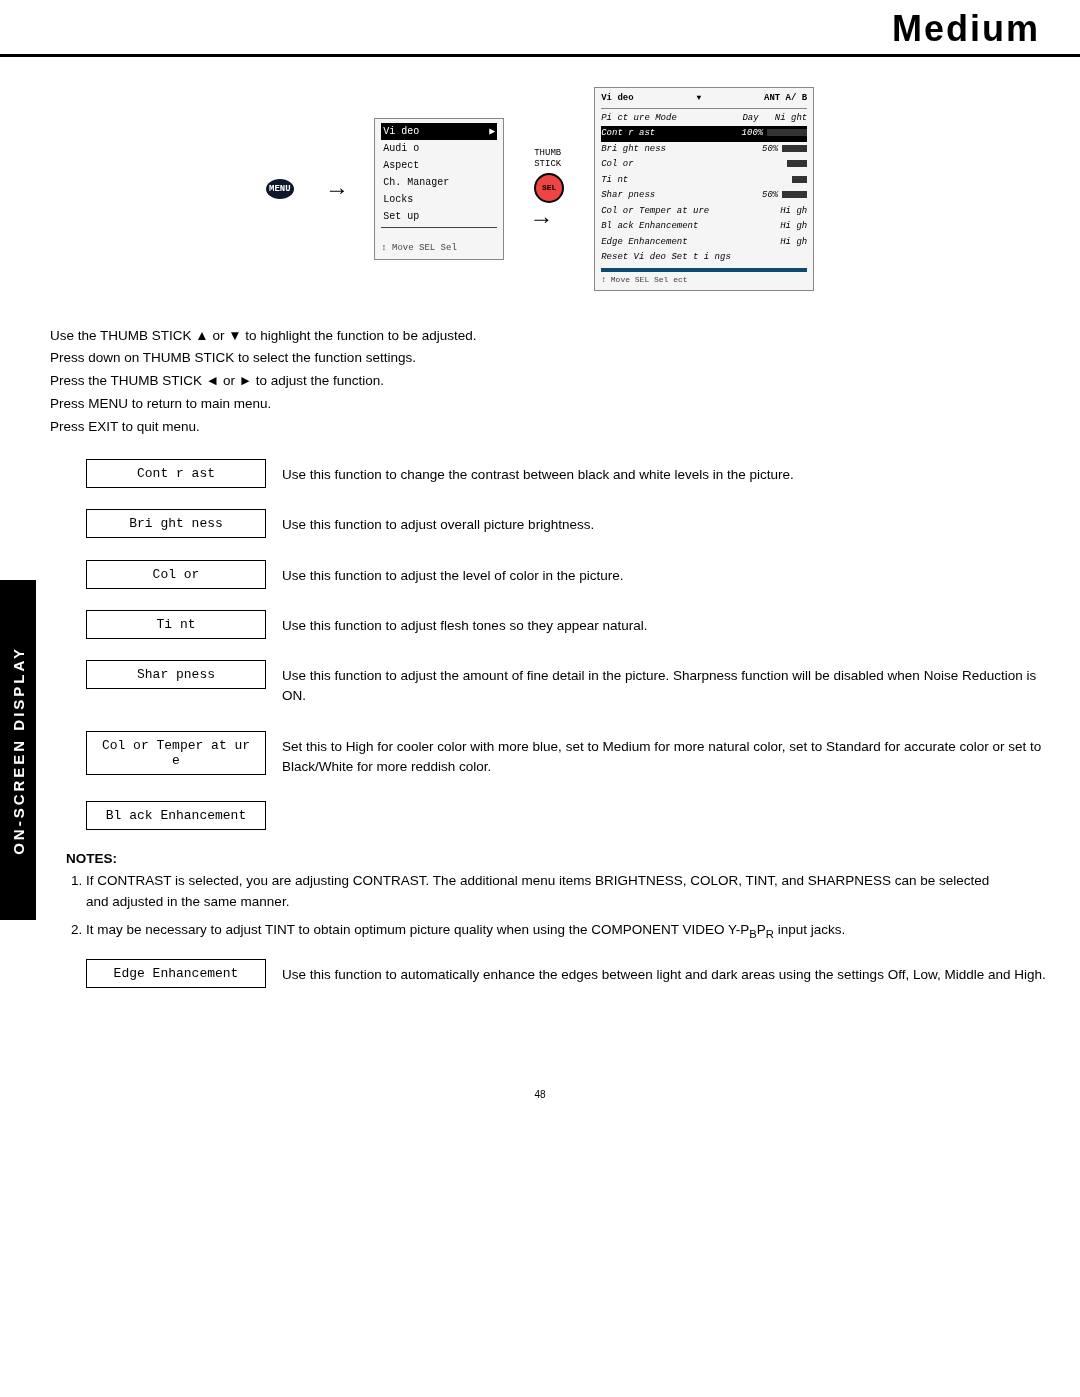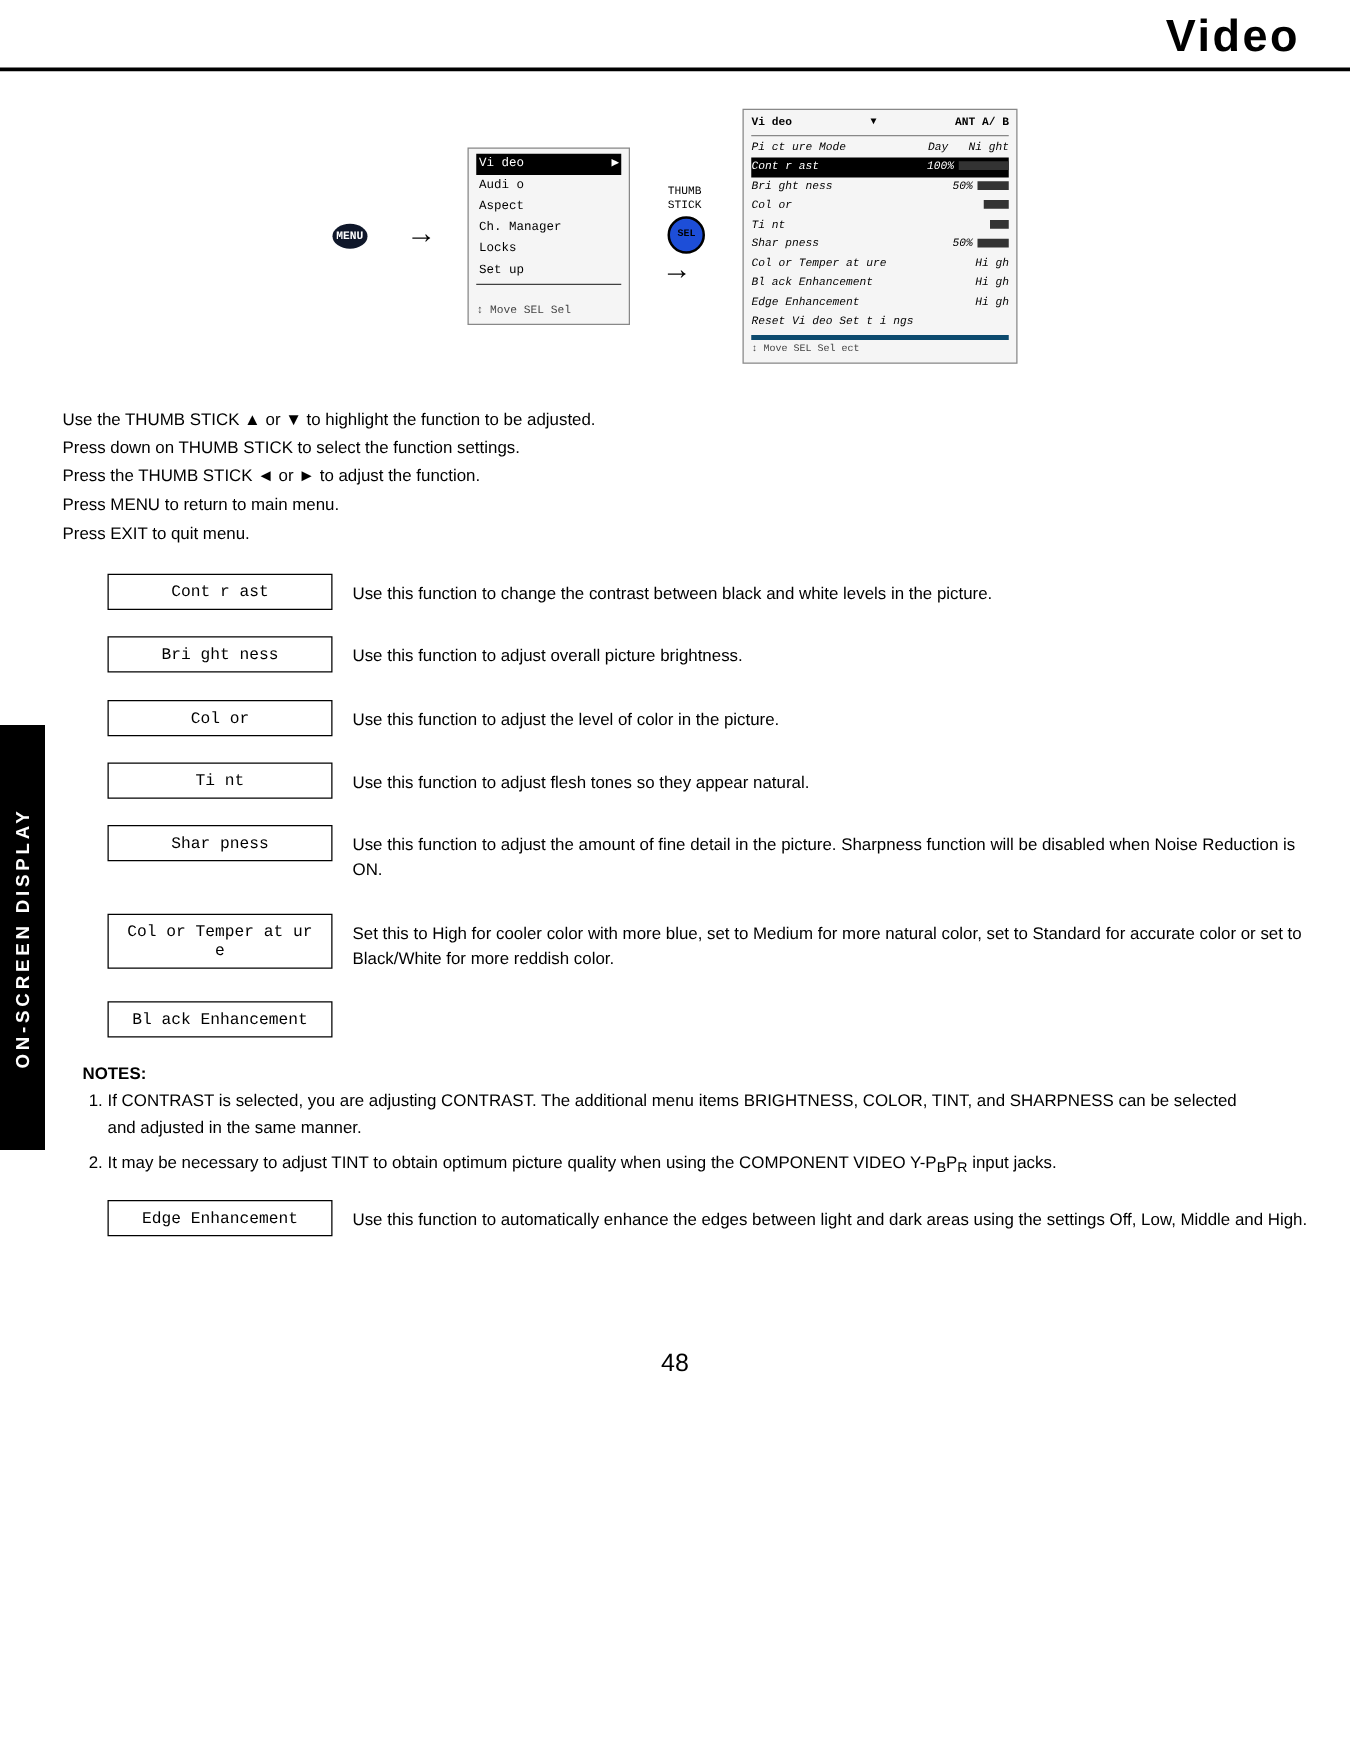--- a/index.html
+++ b/index.html
@@ -217,30 +217,30 @@
     .notes-section ol {
       margin-left: 20px;
     }
     .notes-section li {
       margin-bottom: 6px;
     }
 
     
     .page-number {
       text-align: center;
-      font-size: 20px;
-      margin-top: 30px;
+      font-size: 10px;
+      margin-top: 40px;
       padding-bottom: 20px;
     }
   </style>
 </head>
 <body>
 
 <div class="header">
-  <span class="page-title">Video</span>
+  <span class="page-title">Medium</span>
 </div>
 
 <div class="side-label">
   <span>ON-SCREEN DISPLAY</span>
 </div>
 
 <div class="main-content">
 
   <div class="diagram-section">
 
@@ -270,21 +270,21 @@
           <span>Locks</span>
         </div>
       <div class="menu-item">
           <span>Set up</span>
         </div>
       <div class="menu-footer">↕ Move  SEL  Sel</div>
     </div>
 
     <div class="arrow-container">
       <span style="font-size:9px;font-family:'Courier New',monospace;text-align:center;line-height:1.2;">THUMB<br>STICK</span>
-      <div class="stick-btn" style="border:2px solid #000;border-radius:50%;width:30px;height:30px;display:flex;align-items:center;justify-content:center;font-size:8px;font-weight:bold;background:#1d4ed8;margin:3px 0;">SEL</div>
+      <div class="stick-btn" style="border:2px solid #000;border-radius:50%;width:30px;height:30px;display:flex;align-items:center;justify-content:center;font-size:8px;font-weight:bold;background:#ef4444;margin:3px 0;">SEL</div>
       <span class="arrow-right">→</span>
     </div>
 
     <div class="menu-box2">
       <div class="menu-header">
         <span>Vi deo</span>
           <span style="font-size:8px;">▼</span>
           <span>ANT A/ B</span>
       </div>
       <div class="menu-row">

